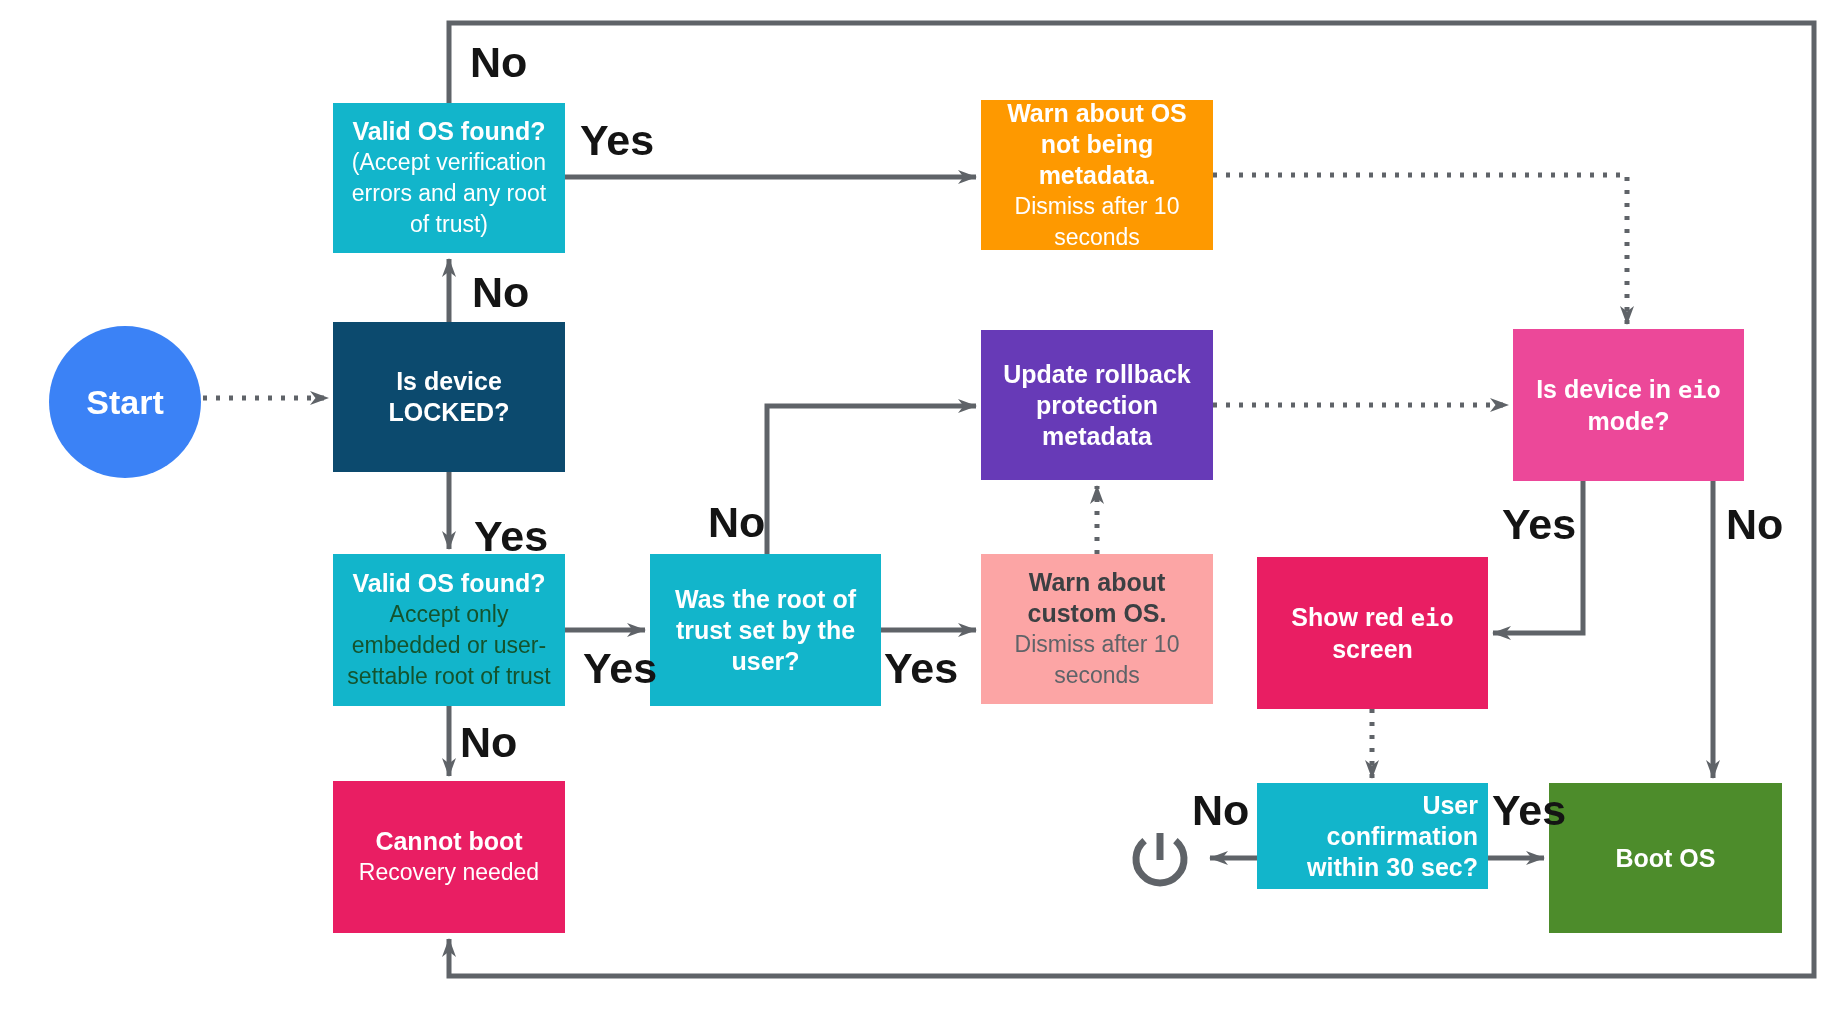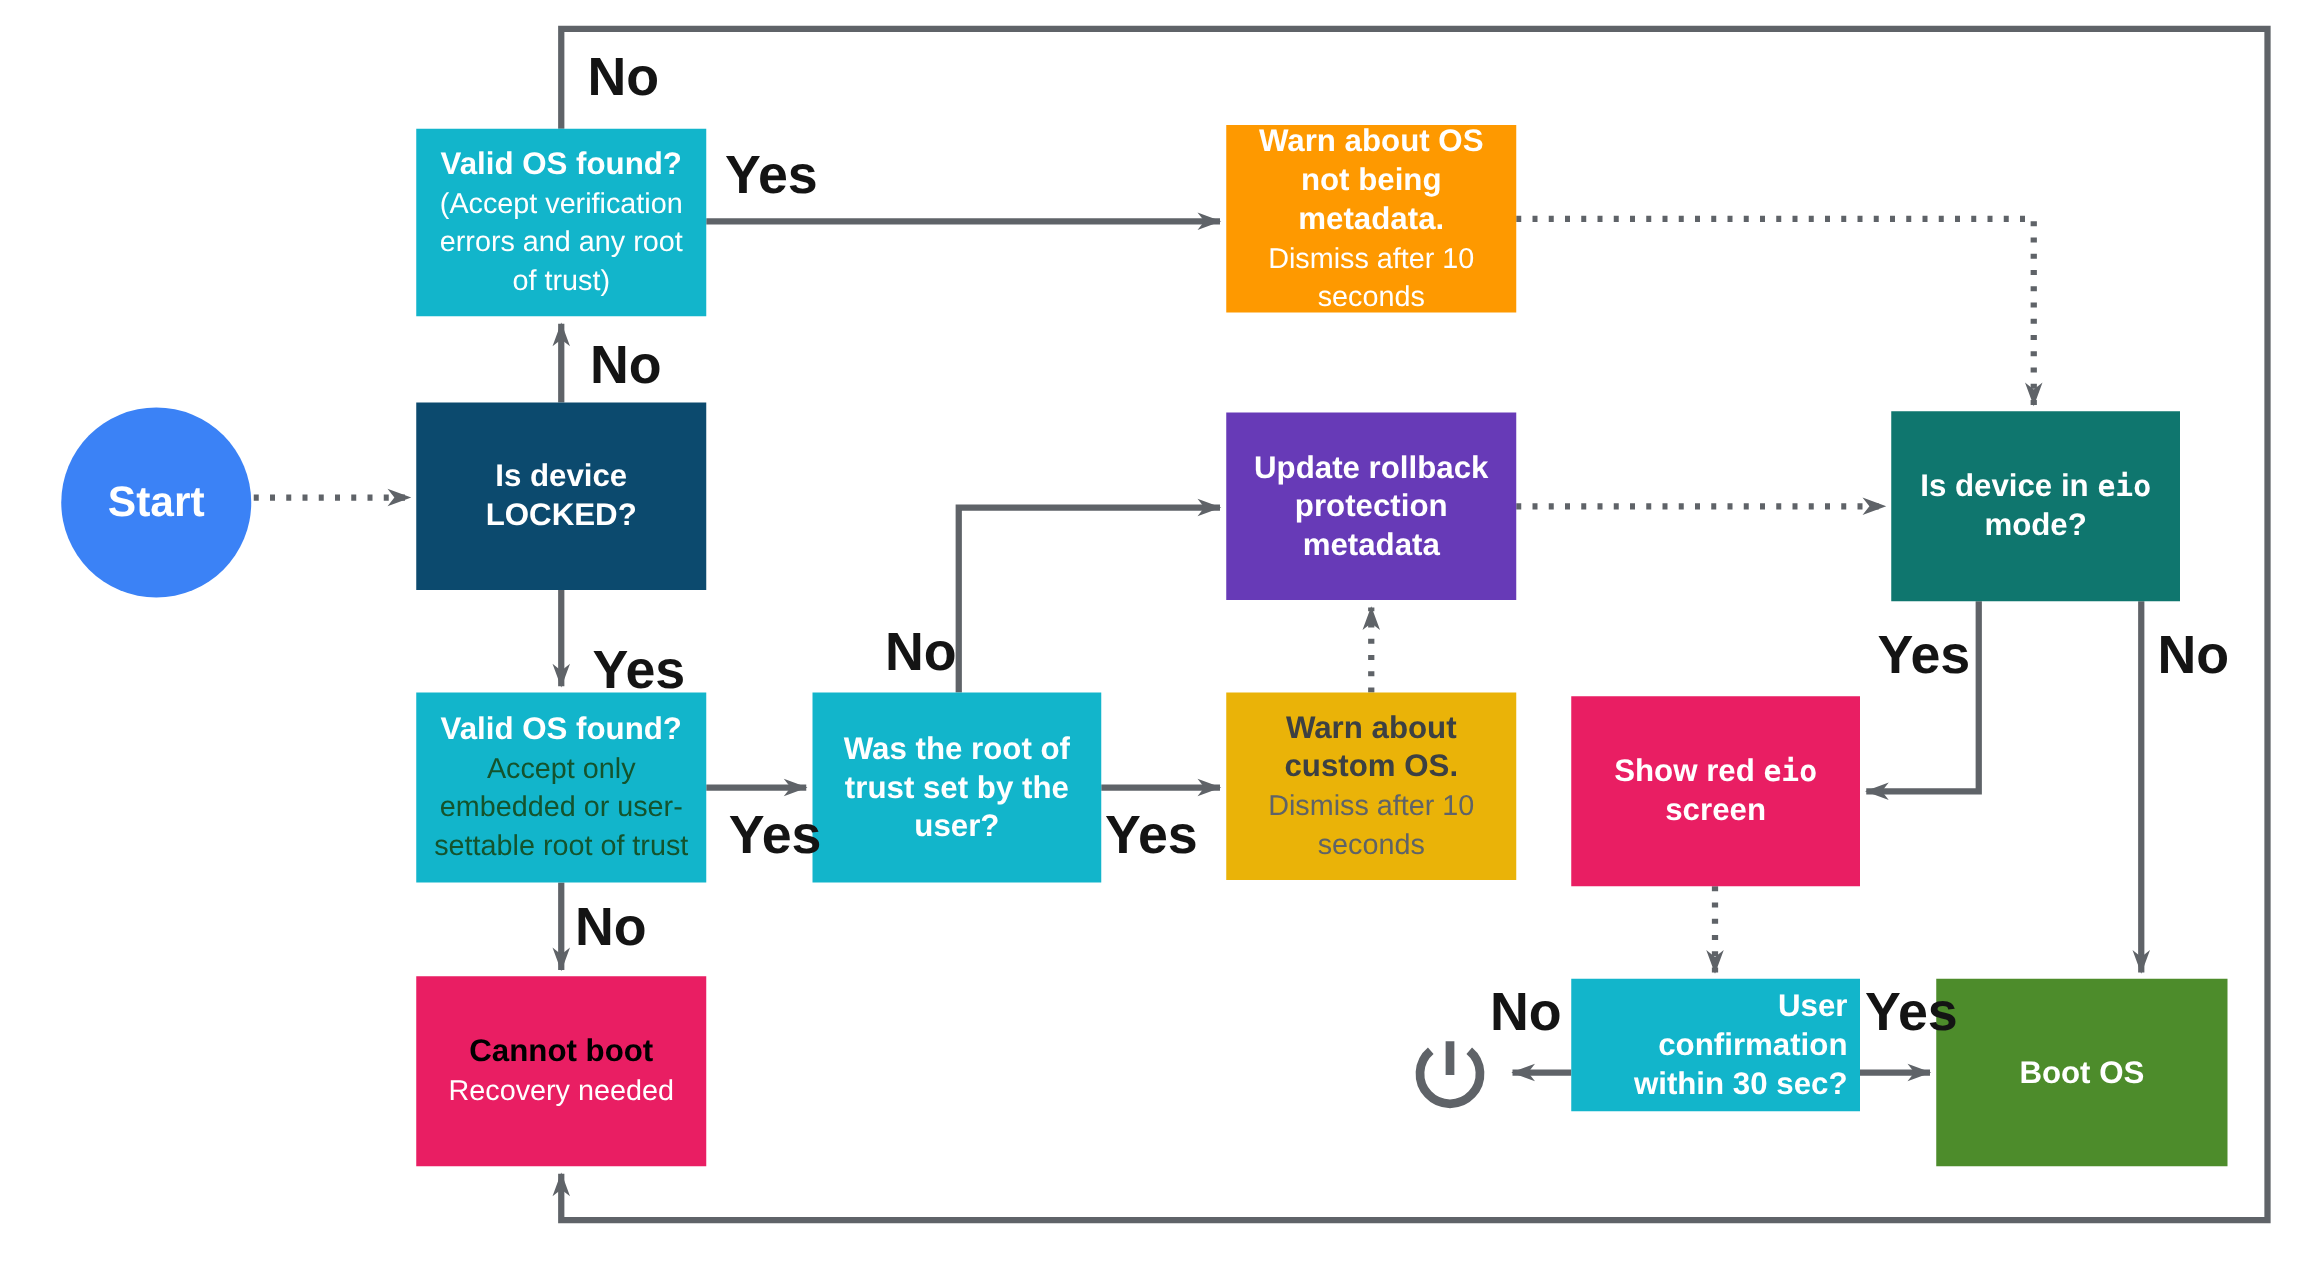--- a/index.html
+++ b/index.html
@@ -74,38 +74,38 @@
       <div class="body" style="color: rgb(255, 255, 255);">(Accept verification errors and any root of trust)</div>
     </div>
     <div class="node" style="left: 333px; top: 322px; width: 232px; height: 150px; background: #0c4a6e;">
       <div class="title" style="color: rgb(255, 255, 255);">Is device LOCKED?</div>
     </div>
     <div class="node" style="left: 333px; top: 554px; width: 232px; height: 152px; background: rgb(18, 181, 203);">
       <div class="title" style="color: rgb(255, 255, 255);">Valid OS found?</div>
       <div class="body" style="color: #14532d;">Accept only embedded or user-settable root of trust</div>
     </div>
     <div class="node" style="left: 333px; top: 781px; width: 232px; height: 152px; background: rgb(233, 30, 99);">
-      <div class="title" style="color: #000000;">Cannot boot</div>
+      <div class="title" style="color: #ffffff;">Cannot boot</div>
       <div class="body" style="color: rgb(255, 255, 255);">Recovery needed</div>
     </div>
     <div class="node" style="left: 650px; top: 554px; width: 231px; height: 152px; background: rgb(18, 181, 203);">
       <div class="title" style="color: rgb(255, 255, 255);">Was the root of trust set by the user?</div>
     </div>
     <div class="node" style="left: 981px; top: 100px; width: 232px; height: 150px; background: rgb(254, 153, 0);">
       <div class="title" style="color: rgb(255, 255, 255);">Warn about OS not being metadata.</div>
       <div class="body" style="color: rgb(255, 255, 255);">Dismiss after 10 seconds</div>
     </div>
     <div class="node" style="left: 981px; top: 330px; width: 232px; height: 150px; background: rgb(103, 58, 183);">
       <div class="title" style="color: rgb(255, 255, 255);">Update rollback protection metadata</div>
     </div>
-    <div class="node" style="left: 981px; top: 554px; width: 232px; height: 150px; background: #eab308;">
+    <div class="node" style="left: 981px; top: 554px; width: 232px; height: 150px; background: #fca5a5;">
       <div class="title" style="color: rgb(60, 64, 67);">Warn about custom OS.</div>
       <div class="body" style="color: rgb(95, 99, 104);">Dismiss after 10 seconds</div>
     </div>
-    <div class="node" style="left: 1513px; top: 329px; width: 231px; height: 152px; background: #0f766e; text-align: center;">
+    <div class="node" style="left: 1513px; top: 329px; width: 231px; height: 152px; background: #ec4899; text-align: center;">
       <div class="title" style="color: rgb(255, 255, 255);">Is device in <span class="mono">eio</span> mode?</div>
     </div>
     <div class="node" style="left: 1257px; top: 557px; width: 231px; height: 152px; background: rgb(233, 30, 99);">
       <div class="title" style="color: rgb(255, 255, 255);">Show red <span class="mono">eio</span> screen</div>
     </div>
     <div class="node" style="left: 1257px; top: 783px; width: 231px; height: 106px; background: rgb(18, 181, 203); text-align: right;">
       <div class="title" style="color: rgb(255, 255, 255);">User confirmation within 30 sec?</div>
     </div>
     <div class="node" style="left: 1549px; top: 783px; width: 233px; height: 150px; background: rgb(77, 140, 43);">
       <div class="title" style="color: rgb(255, 255, 255);">Boot OS</div>

